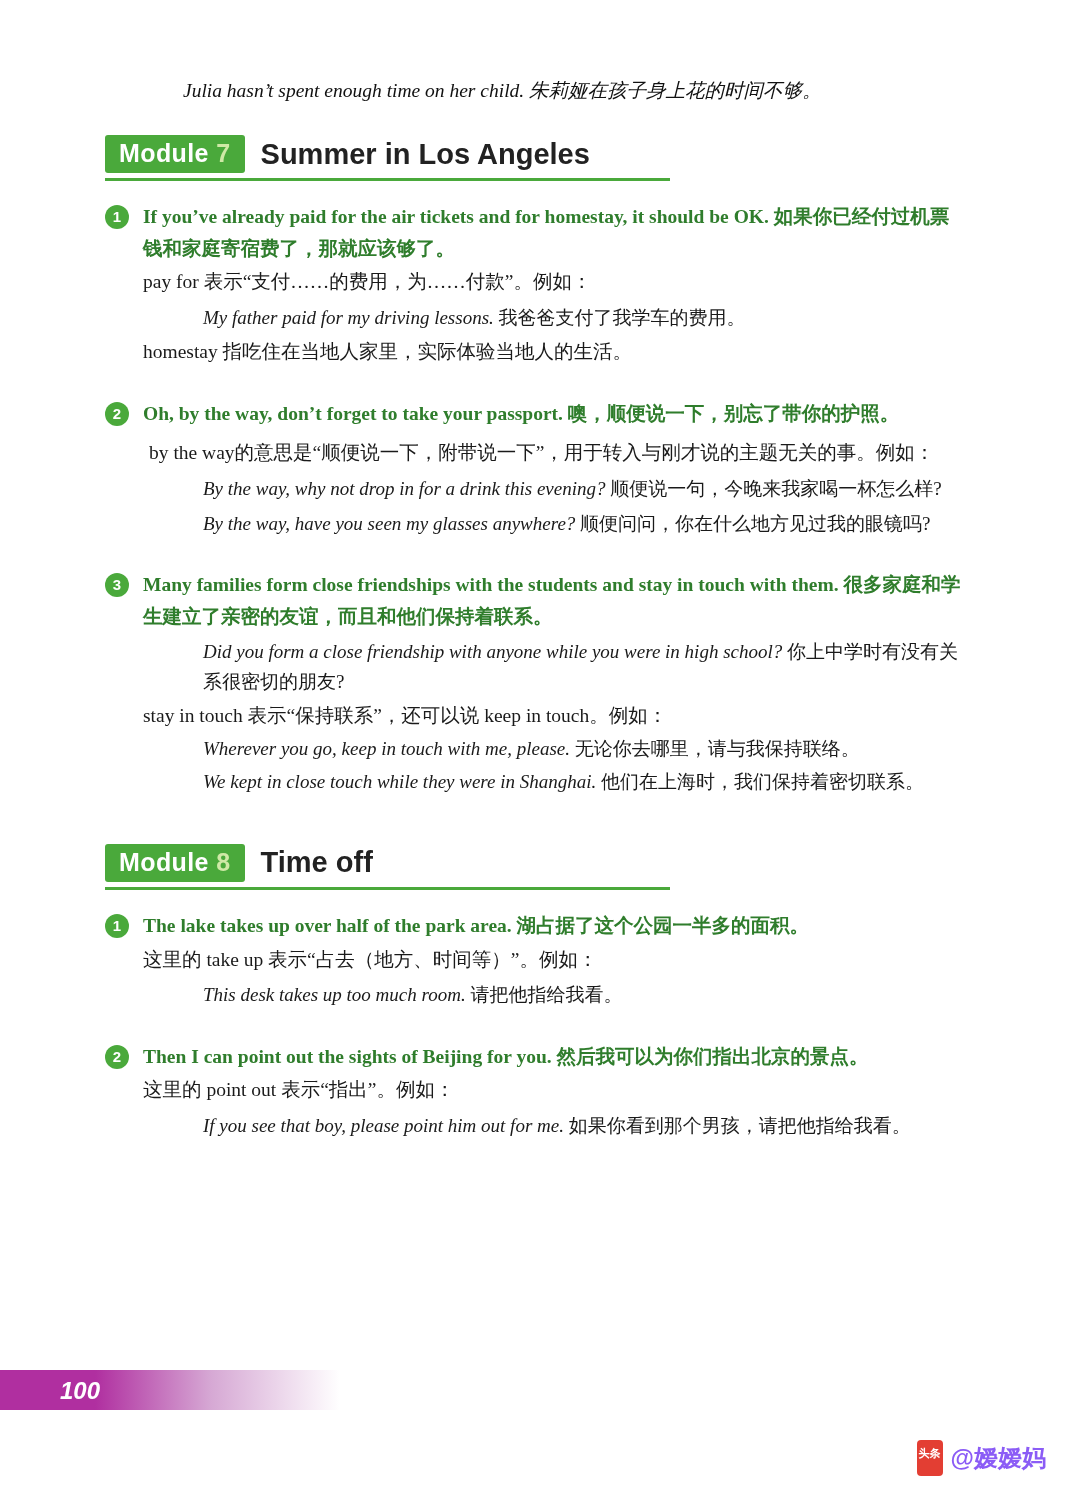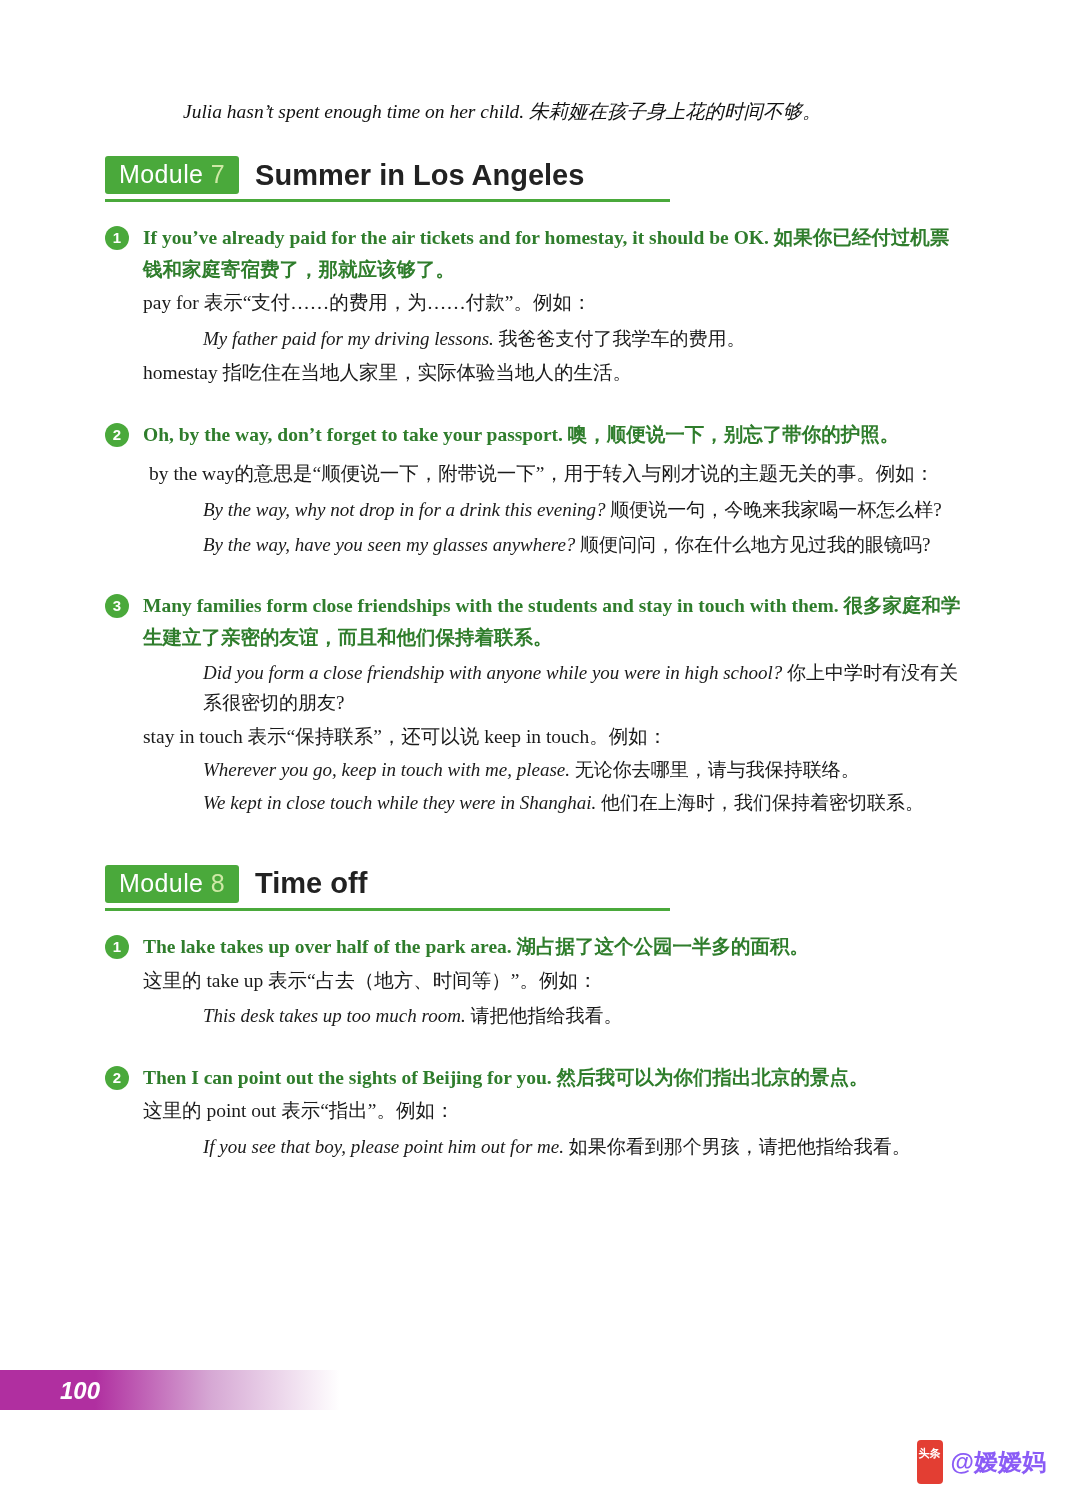--- a/index.html
+++ b/index.html
@@ -17,21 +17,21 @@
   }
   .page {
     position: absolute;
     left: 0; top: 0;
     width: 1066px;
     height: 1509px;
   }
   .content {
     position: absolute;
     left: 105px;
-    top: 97px;
+    top: 76px;
     width: 860px;
   }
 
   
   .top-line {
     font-size: 19.5px;
     line-height: 1.5;
     margin: 0 0 30px 78px;
     color: #111;
   }
@@ -42,21 +42,21 @@
   .module-head {
     position: relative;
     margin: 0 0 22px 0;
     height: 44px;
   }
   .module-tag {
     display: inline-block;
     background: #4aa93b;
     color: #ffffff;
     font-family: "Liberation Sans", sans-serif;
-    font-weight: normal;
+    font-weight: bold;
     font-size: 25px;
     letter-spacing: .4px;
     padding: 4px 14px 5px 14px;
     border-radius: 3px;
     vertical-align: middle;
     position: relative;
     z-index: 2;
   }
   .module-tag .num { color: #cfe9a6; }
   .module-title {
@@ -154,21 +154,21 @@
   }
   .watermark {
     position: absolute;
     right: 20px;
     top: 1440px;
     display: flex;
     align-items: center;
     gap: 8px;
   }
   .wm-logo {
-    width: 26px; height: 44px;
+    width: 26px; height: 36px;
     border-radius: 4px;
     background: #e33e33;
     color: #fff;
     font-family: "Liberation Sans", sans-serif;
     font-size: 11px;
     font-weight: bold;
     line-height: 26px;
     text-align: center;
   }
   .wm-text {

